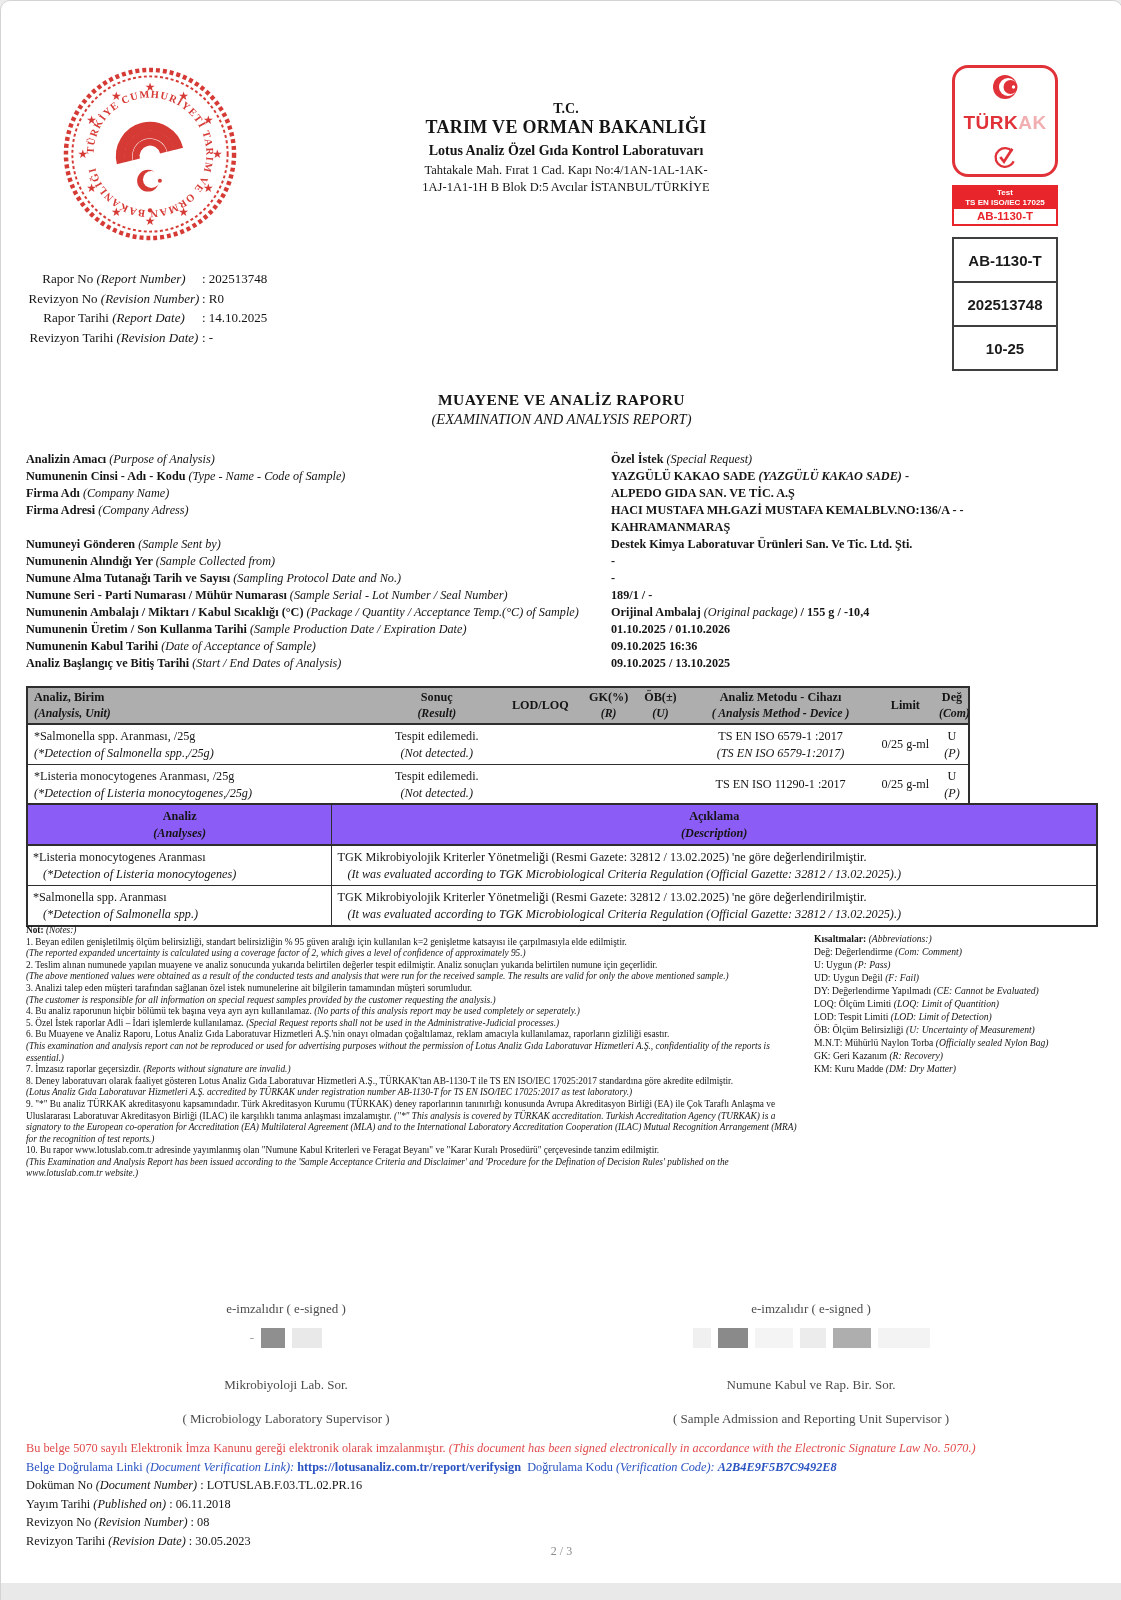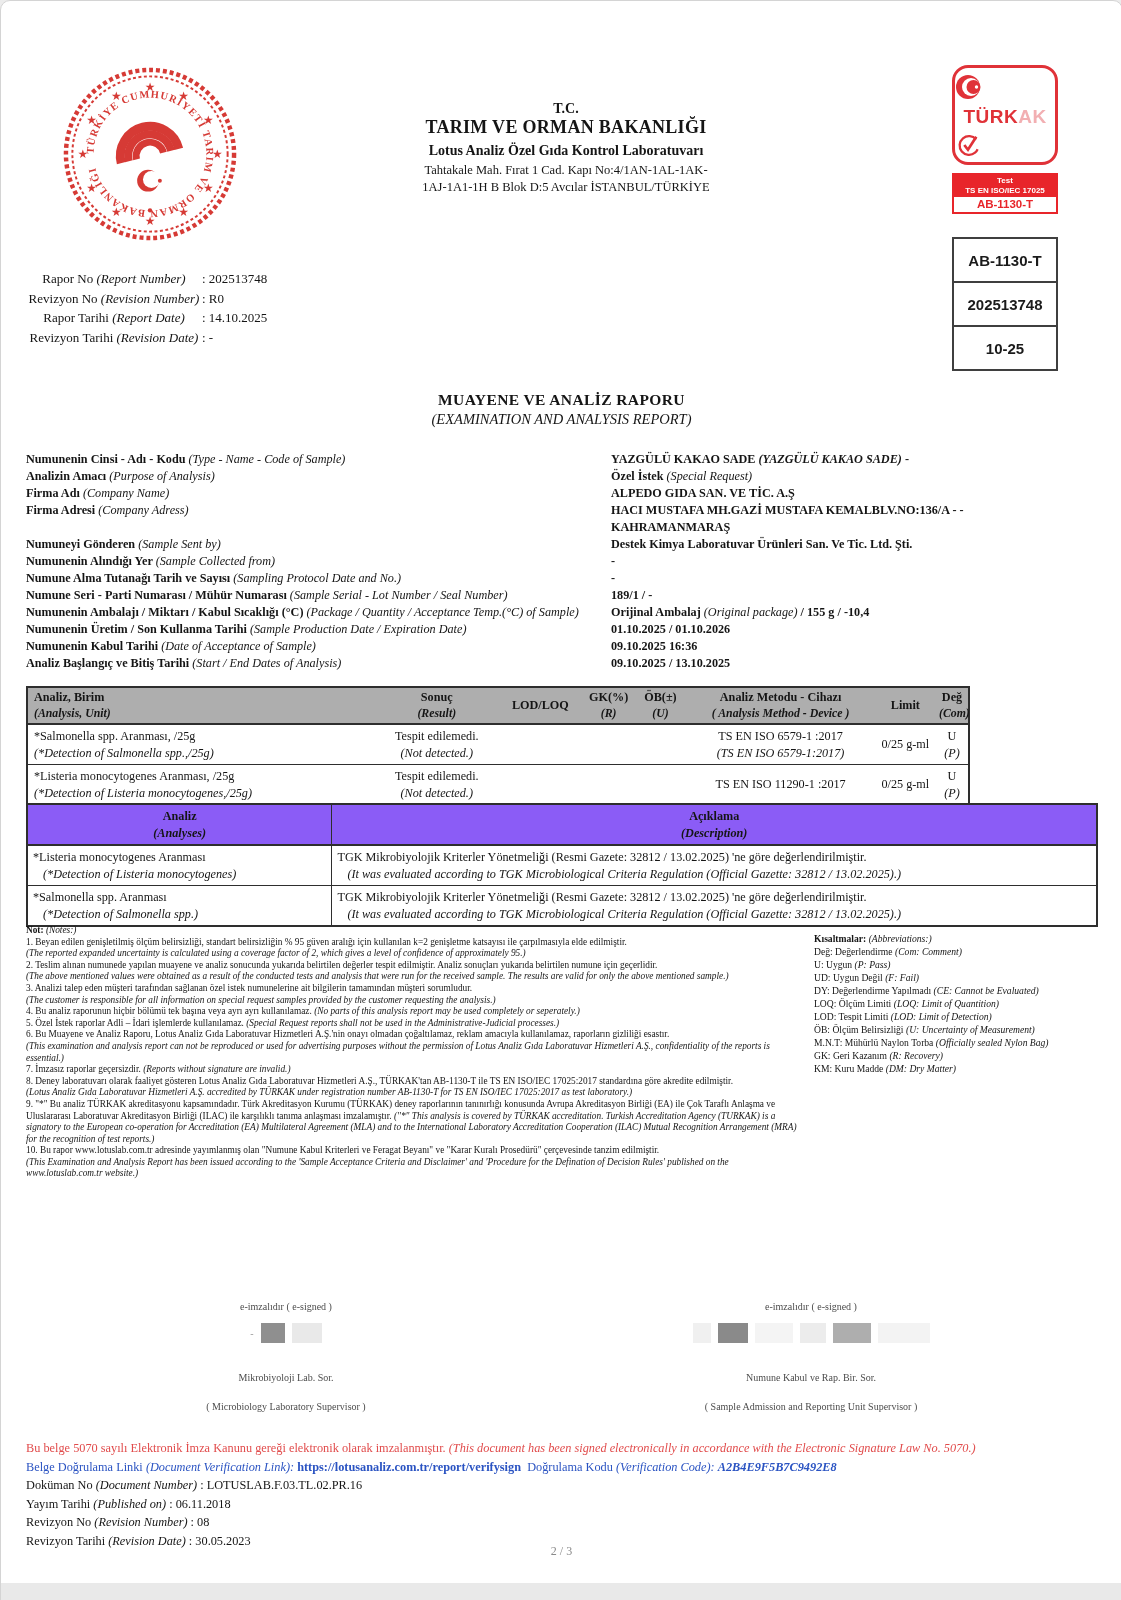--- a/index.html
+++ b/index.html
@@ -9,22 +9,22 @@
 
   
   .emblem{position:absolute;left:60px;top:64px;}
   .head-center{position:absolute;left:320px;top:100px;width:490px;text-align:center;}
   .hc-tc{font-weight:bold;font-size:14px;}
   .hc-min{font-weight:bold;font-size:18px;letter-spacing:.3px;margin-bottom:5px;}
   .hc-lab{font-weight:bold;font-size:14px;margin-bottom:3px;}
   .hc-addr{font-size:12.5px;line-height:17px;}
 
   .turkak{position:absolute;left:951px;top:64px;width:106px;text-align:center;}
-  .tk-badge{box-sizing:border-box;border:3.5px solid #e03238;border-radius:16px;height:100px;
-            display:flex;flex-direction:column;justify-content:space-between;
+  .tk-badge{box-sizing:border-box;border:3.5px solid #e03238;border-radius:16px;height:112px;
+            display:flex;flex-direction:column;align-items:center;justify-content:space-between;
             padding:6px 0 5px;background:#fff;}
   .tk-brand{font-family:"Liberation Sans",sans-serif;font-weight:bold;font-size:19px;line-height:19px;letter-spacing:.5px;}
   .tk-solid{color:#e03238;} .tk-outline{color:#f2afb2;}
   .tk-band{margin-top:8px;background:#e8252a;padding:3px 2px 2px;}
   .tk-band-l{color:#fff;font-family:"Liberation Sans",sans-serif;font-weight:bold;font-size:8px;line-height:9.5px;}
   .tk-strip{background:#fff;margin-top:2px;color:#e8252a;font-family:"Liberation Sans",sans-serif;
             font-weight:bold;font-size:11.5px;line-height:15px;}
 
   .side-boxes{position:absolute;left:951px;top:236px;width:106px;box-sizing:border-box;border:2px solid #3f3f3f;background:#fff;}
   .side-box{height:42px;display:flex;align-items:center;justify-content:center;
@@ -66,21 +66,21 @@
   .eval th + th,.eval td + td{border-left:1.5px solid #2e2e2e;}
   .eval tbody tr + tr td{border-top:1.5px solid #2e2e2e;}
   .eval .c-en{padding-left:10px;}
 
   
   .notes{position:absolute;left:25px;top:924px;width:772px;font-size:9.3px;line-height:11.6px;}
   .note-en{font-style:italic;}
   .abbr{position:absolute;left:813px;top:931px;width:294px;font-size:9.6px;line-height:13px;}
 
   
-  .sig{position:absolute;text-align:center;color:#4c4c4c;font-size:10px;}
+  .sig{position:absolute;text-align:center;color:#4c4c4c;font-size:13px;}
   .sig-left{left:125px;top:1300px;width:320px;}
   .sig-right{left:625px;top:1300px;width:370px;}
   .sig-esigned{margin-bottom:10px;}
   .sig-redact{height:22px;display:flex;justify-content:center;align-items:center;gap:7px;margin-bottom:28px;}
   .rd{display:inline-block;height:20px;}
   .sig-role{margin-bottom:18px;}
 
   
   .footer{position:absolute;left:25px;top:1438px;width:1072px;font-size:12.3px;line-height:18.5px;}
   .f-red{color:#e14b4b;}
@@ -187,26 +187,26 @@
       </div>
     </div>
 
   <div class="title">
     <div class="title-tr">MUAYENE VE ANALİZ RAPORU</div>
     <div class="title-en">(EXAMINATION AND ANALYSIS REPORT)</div>
   </div>
 
   <div class="info" id="sample-info">
       <div class="info-row">
+        <span class="info-lbl"><span class="b">Analizin Amacı </span><span class="i">(Purpose of Analysis)</span></span>
+        <span class="info-val"><span class="b">Özel İstek </span><span class="i">(Special Request)</span></span>
+      </div>
+      <div class="info-row">
         <span class="info-lbl"><span class="b">Numunenin Cinsi - Adı - Kodu </span><span class="i">(Type - Name - Code of Sample)</span></span>
         <span class="info-val"><span class="b">YAZGÜLÜ KAKAO SADE </span><span class="b i">(YAZGÜLÜ KAKAO SADE)</span><span class="b"> -</span></span>
-      </div>
-      <div class="info-row">
-        <span class="info-lbl"><span class="b">Analizin Amacı </span><span class="i">(Purpose of Analysis)</span></span>
-        <span class="info-val"><span class="b">Özel İstek </span><span class="i">(Special Request)</span></span>
       </div>
       <div class="info-row">
         <span class="info-lbl"><span class="b">Firma Adı </span><span class="i">(Company Name)</span></span>
         <span class="info-val"><span class="b">ALPEDO GIDA SAN. VE TİC. A.Ş</span></span>
       </div>
       <div class="info-row">
         <span class="info-lbl"><span class="b">Firma Adresi </span><span class="i">(Company Adress)</span></span>
         <span class="info-val"><span class="b">HACI MUSTAFA MH.GAZİ MUSTAFA KEMALBLV.NO:136/A  -  -</span><br><span class="b">KAHRAMANMARAŞ</span></span>
       </div>
       <div class="info-row">

